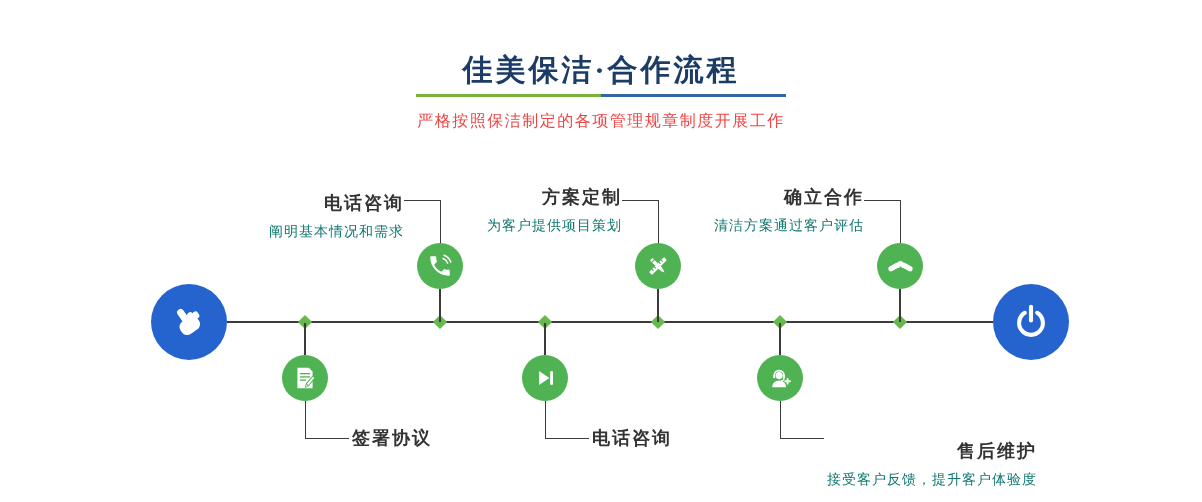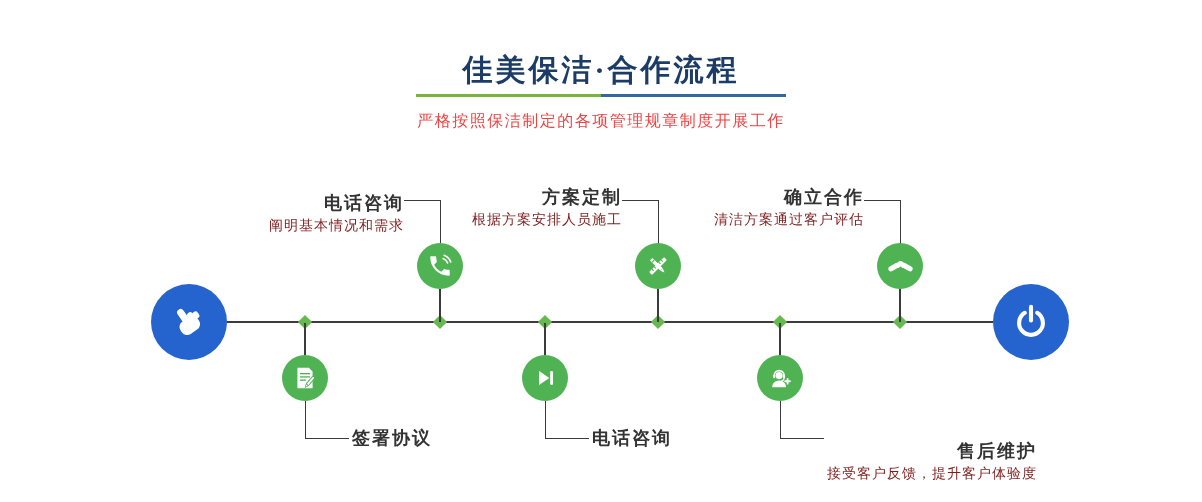--- a/index.html
+++ b/index.html
@@ -20,21 +20,21 @@
   .endpoint{position:absolute;width:76px;height:76px;border-radius:50%;background:#2564cf;
             display:flex;align-items:center;justify-content:center;}
   .node{position:absolute;width:46px;height:46px;border-radius:50%;background:#4fb353;
         display:flex;align-items:center;justify-content:center;}
   .diamond{position:absolute;width:10px;height:10px;background:#66b94f;transform:rotate(45deg);}
 
   .step-text{position:absolute;}
   .step-text.top{text-align:right;}
   .step-text.bottom{text-align:right;}
   .step-label{font-size:18px;font-weight:bold;color:#333;letter-spacing:2px;line-height:22px;}
-  .step-desc{font-size:14px;color:#7f1d1d;letter-spacing:1px;margin-top:3px;line-height:18px;}
+  .step-desc{font-size:14px;color:#0f766e;letter-spacing:1px;margin-top:9px;line-height:18px;}
 </style>
 </head>
 <body>
 
 <div class="canvas">
 
   <h1 class="title">佳美保洁·合作流程</h1>
   <div class="divider">
     <span class="div-green"></span>
     <span class="div-blue"></span>
@@ -98,21 +98,21 @@
       </g>
       <g transform="rotate(-45 12 12)">
         <rect x="10.4" y="3" width="3.2" height="13.5" rx="0.8" fill="#fff"></rect>
         <polygon points="10.4,16.5 13.6,16.5 12,20.5" fill="#fff"></polygon>
         <line x1="10.4" y1="5.6" x2="13.6" y2="5.6" stroke="#4fb353" stroke-width="0.9"></line>
       </g>
     </svg>
   </div>
   <div class="step-text top" style="right:580px;top:186px;">
     <div class="step-label">方案定制</div>
-    <div class="step-desc">根据方案安排人员施工</div>
+    <div class="step-desc">为客户提供项目策划</div>
   </div>
 
   <div class="conn" style="left:864px;top:200px;width:36px;height:1px;"></div>
   <div class="conn" style="left:900px;top:200px;width:1px;height:44px;"></div>
   <div class="conn" style="left:899px;top:289px;width:2px;height:33px;"></div>
   <div class="node" style="left:877px;top:243px;">
     <svg width="27" height="27" viewBox="0 0 24 24">
       <g fill="#fff">
         <rect x="0.8" y="10.2" width="11" height="4.6" rx="2.3" transform="rotate(-30 6.3 12.5)"></rect>
         <rect x="12.2" y="10.2" width="11" height="4.6" rx="2.3" transform="rotate(30 17.7 12.5)"></rect>

